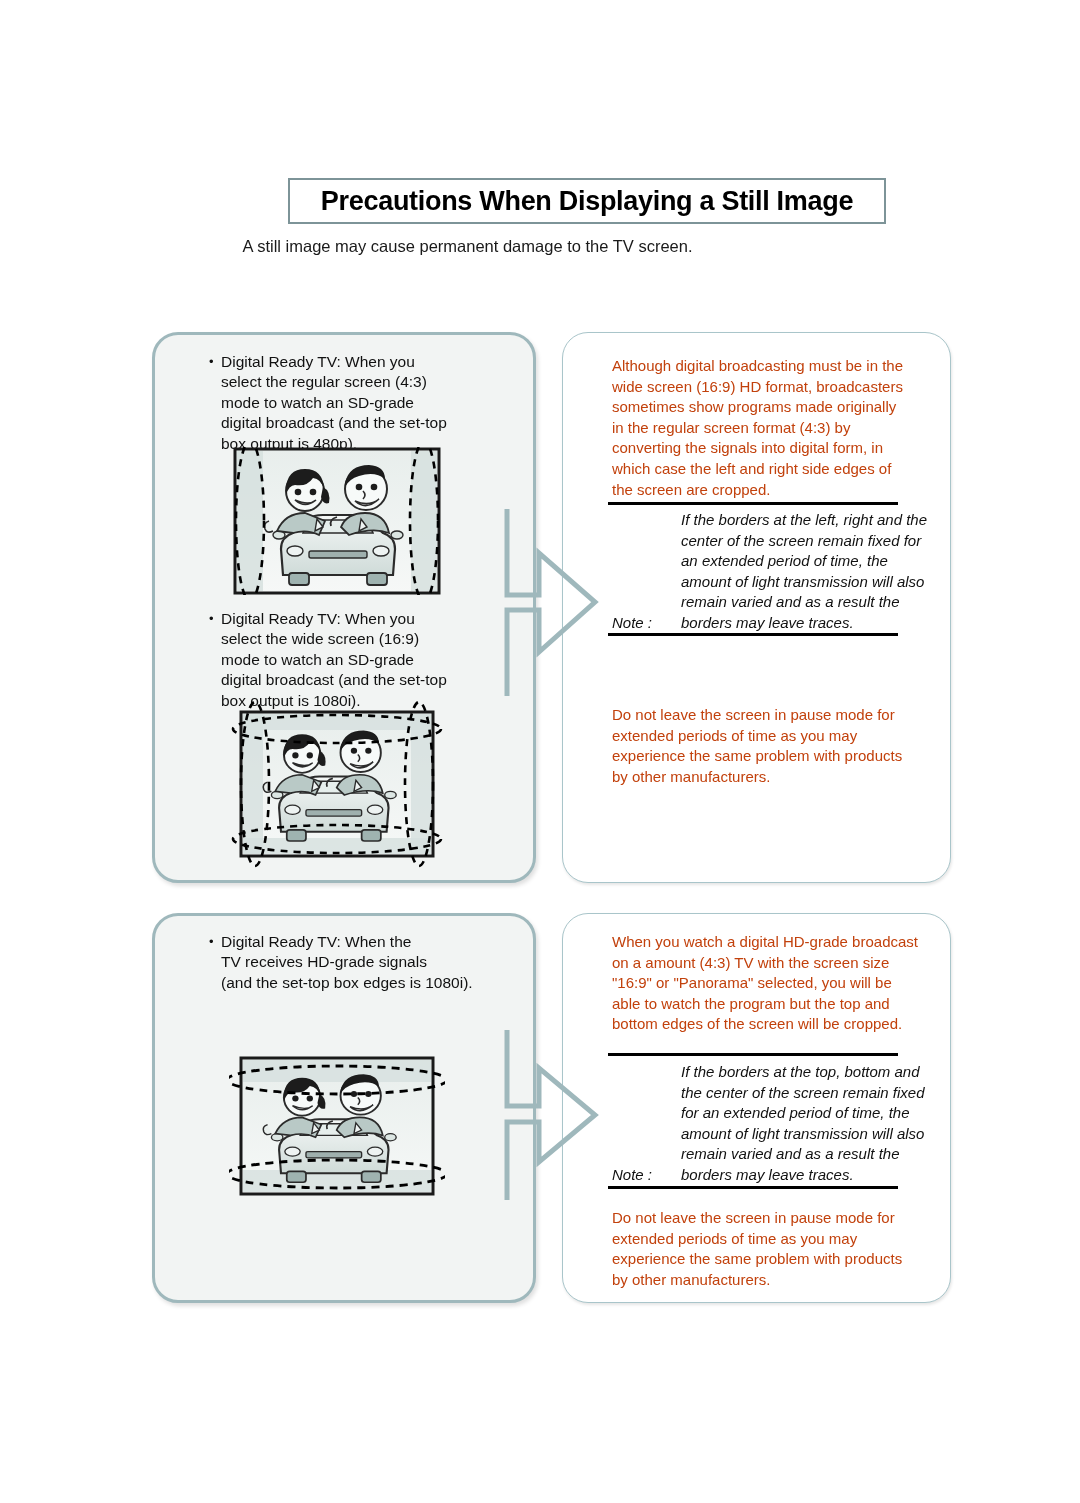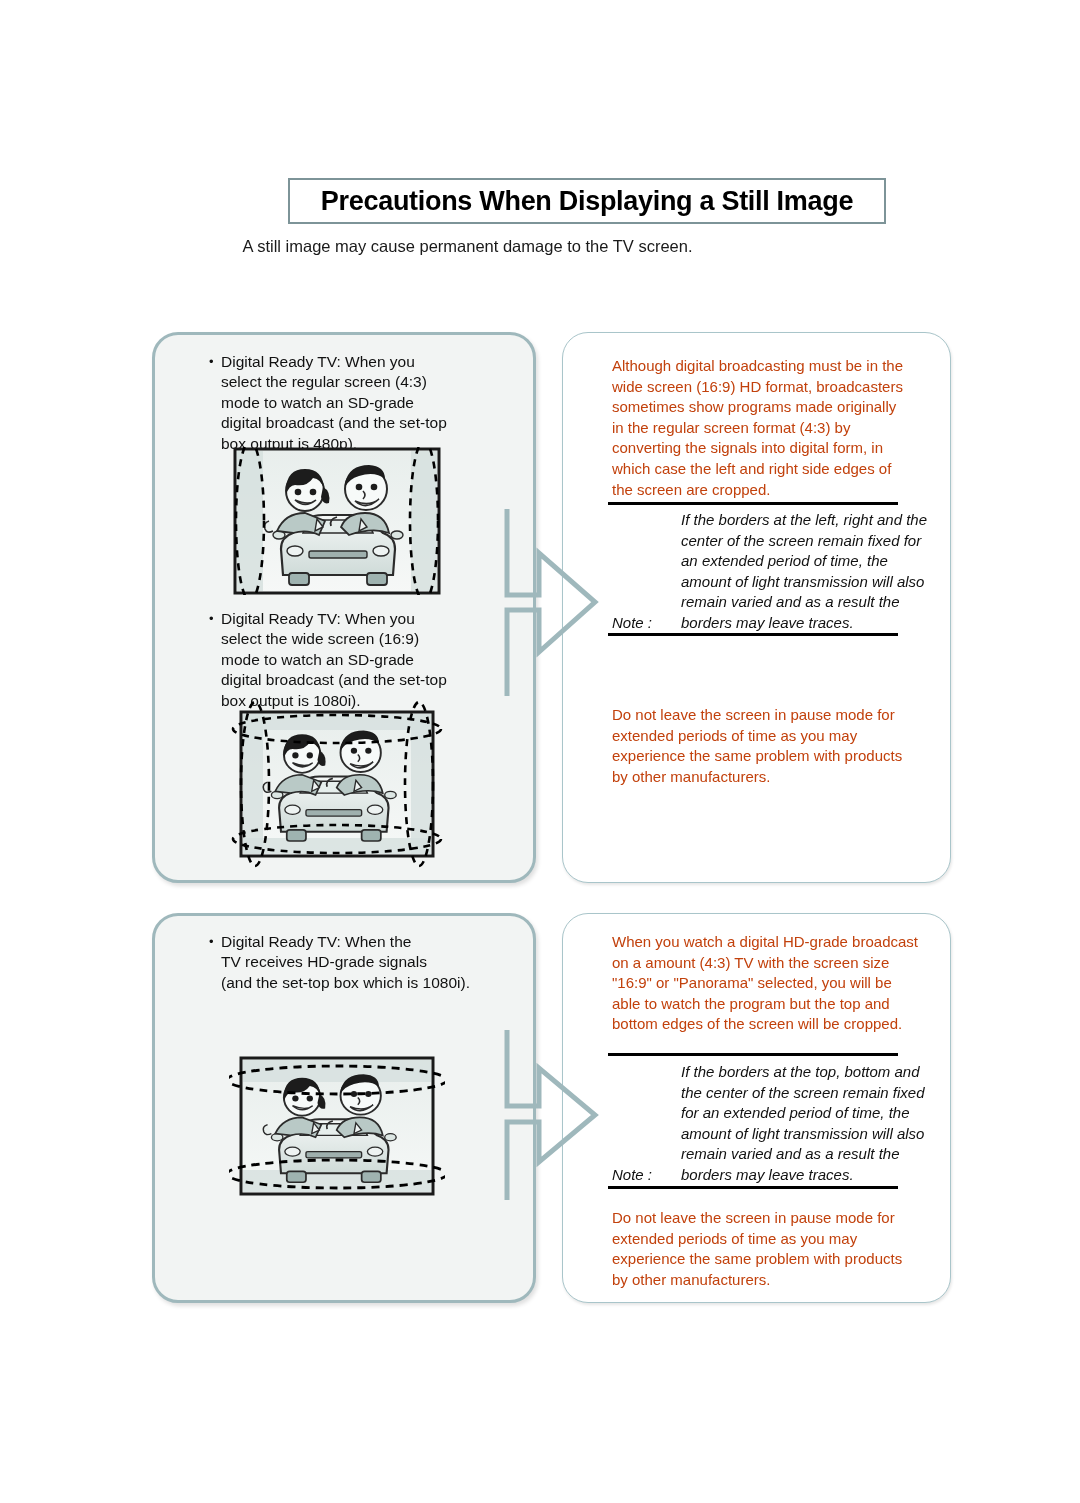--- a/index.html
+++ b/index.html
@@ -322,21 +322,21 @@
   <ellipse cx="26" cy="84" rx="14" ry="82" fill="none" stroke="#000000" stroke-width="2.6" stroke-dasharray="7 6"></ellipse>
   <ellipse cx="190" cy="84" rx="14" ry="82" fill="none" stroke="#000000" stroke-width="2.6" stroke-dasharray="7 6"></ellipse>
 </svg>
 
 <div class="bullet-block" id="bullet-3">
   <div class="bullet-row">
     <span class="bullet-dot">•</span>
     <div class="bullet-lines">
       <div>Digital Ready TV: When the</div>
       <div>TV receives HD-grade signals</div>
-      <div>(and the set-top box which is 1080i).</div>
+      <div>(and the set-top box edges is 1080i).</div>
     </div>
   </div>
 </div>
 
 <svg class="illus" id="illus-3" viewBox="0 0 216 168">
   <defs>
     <linearGradient id="scr3" x1="0" y1="0" x2="0" y2="1">
       <stop offset="0%" stop-color="#e8eeec"></stop>
       <stop offset="100%" stop-color="#f6f8f7"></stop>
     </linearGradient>

